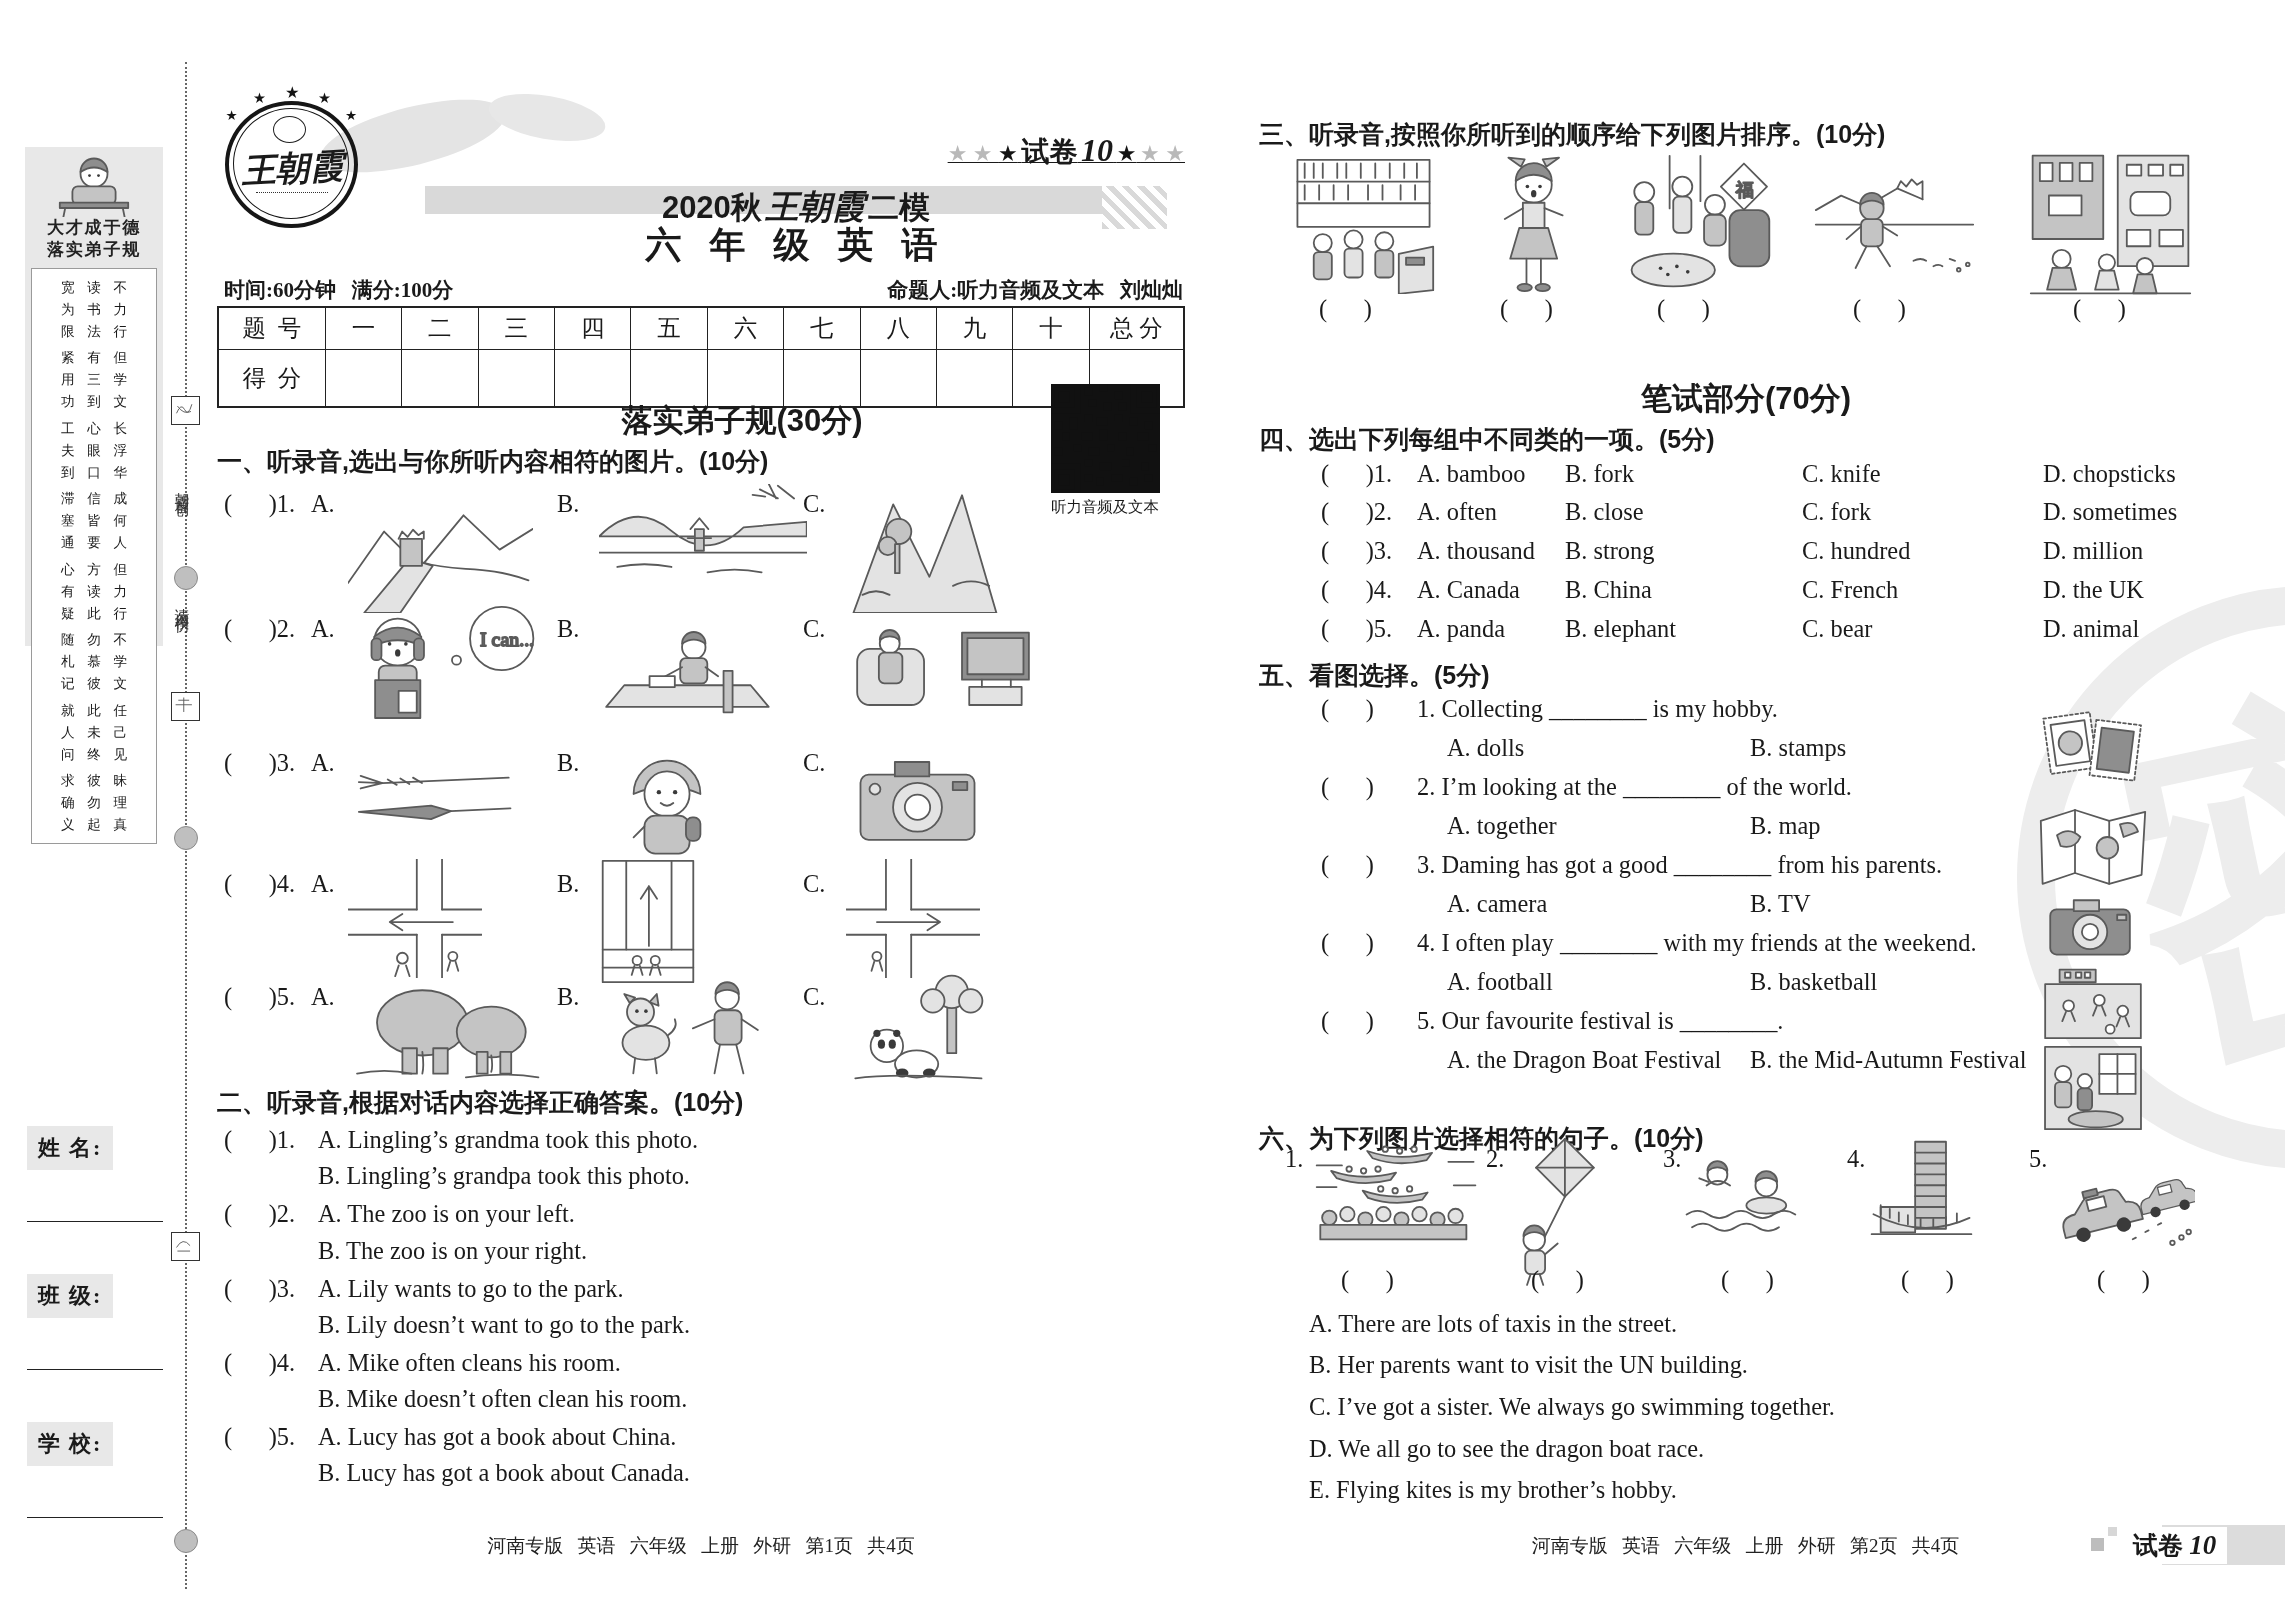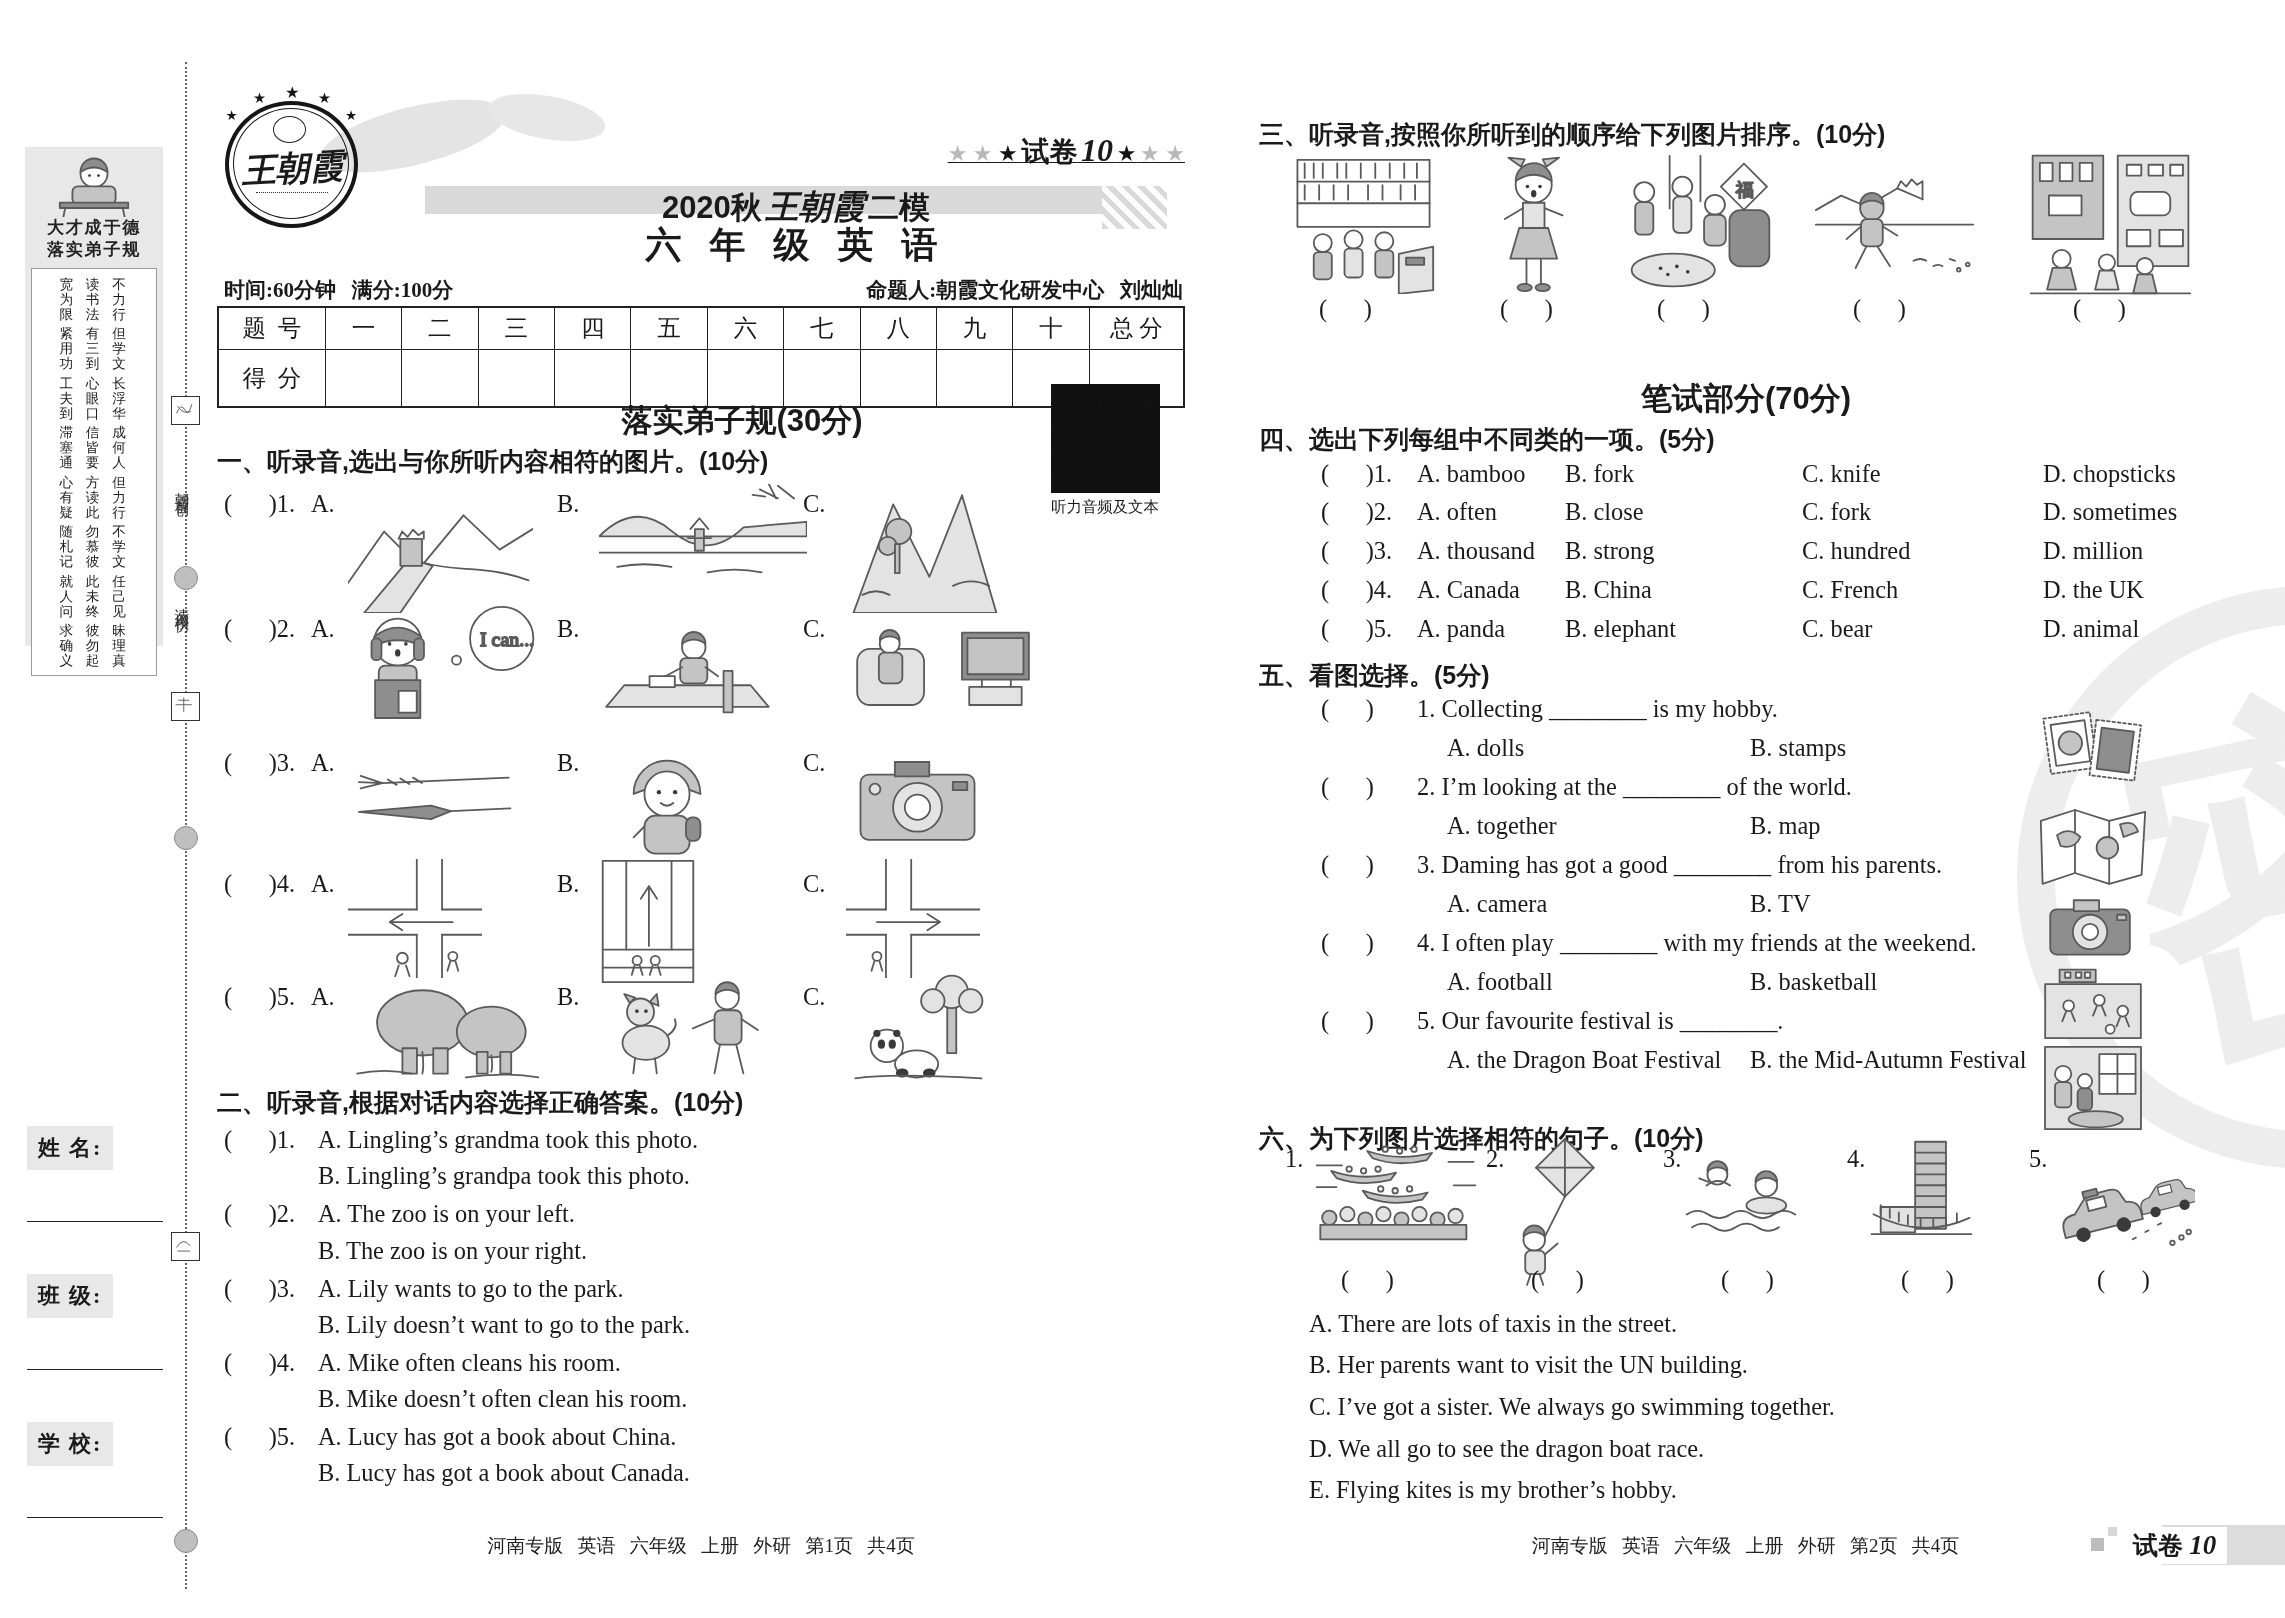--- a/index.html
+++ b/index.html
@@ -11,21 +11,21 @@
   .sec-title{font-family:"Liberation Sans",sans-serif;font-weight:bold;font-size:25px;}
   .part-title{font-family:"Liberation Sans",sans-serif;font-weight:bold;font-size:31px;text-align:center;}
   .en{font-size:24.4px;}
   .qnum,.optl{font-size:24.4px;}
   .footer{font-size:19px;text-align:center;color:#222;}
   
   .strip{background:#e8e8e8;}
   .motto{text-align:center;font-weight:bold;font-size:17px;letter-spacing:1.8px;line-height:22px;color:#222;}
   .versebox{margin:7.2px 6.3px 0 6.3px;background:#fff;border:0.9px solid #9a9a9a;padding:7.2px 3.6px;display:flex;gap:10px;justify-content:center;}
   .vcol{display:flex;flex-direction:column;gap:4.5px;}
-  .vgroup{width:16.3px;font-size:13.6px;line-height:15px;word-break:break-all;text-align:left;}
+  .vgroup{width:16.3px;font-size:13.6px;line-height:22px;word-break:break-all;text-align:center;}
   .fieldlbl{display:inline-block;background:#e8e8e8;padding:7.2px 11px;font-weight:bold;font-size:22px;letter-spacing:1.8px;}
   .fieldline{border-bottom:1.8px solid #222;width:136px;}
   
   .divline{border-left:2.7px dotted #666;}
   .vtext{writing-mode:vertical-rl;text-orientation:upright;font-size:14.5px;letter-spacing:3.6px;color:#333;}
   .sealbox{width:27px;height:27px;border:1.8px solid #333;background:#fff;}
   .stampcircle{width:22px;height:22px;border-radius:50%;background:#bfbfbf;border:1.8px solid #8a8a8a;}
   
   .logoring{border-radius:50%;border:4.5px solid #161616;}
   .logoring2{border-radius:50%;border:1.8px solid #161616;}
@@ -173,21 +173,21 @@
     <div style="text-align:center;line-height:43px;">
       <span class="cnb" style="font-size:31px;">2020秋</span>
       <span class="brand-script" style="font-size:33px;">王朝霞</span>
       <span class="cnb" style="font-size:31px;">二模</span>
     </div>
   </div>
 
   <div class="ab cnb" style="left:425px;top:221px;width:742px;text-align:center;font-size:36px;letter-spacing:9px;">六 年 级 英 语</div>
 
   <div class="ab pre" style="left:224px;top:276px;font-size:21px;font-weight:600;">时间:60分钟   满分:100分</div>
-  <div class="ab pre" style="left:633px;top:276px;width:550px;text-align:right;font-size:21px;font-weight:600;">命题人:朝霞文化研发中心   刘灿灿</div>
+  <div class="ab pre" style="left:633px;top:276px;width:550px;text-align:right;font-size:21px;font-weight:600;">命题人:听力音频及文本   刘灿灿</div>
 
   <table class="score ab" style="left:217px;top:306px;width:968px;">
     <tbody>
         <tr style="height:42px;">
       <th style="width:101px;" class="pre">题  号</th>
       <th style="width:72px;">一</th>
       <th style="width:72px;">二</th>
       <th style="width:72px;">三</th>
       <th style="width:72px;">四</th>
       <th style="width:72px;">五</th>

